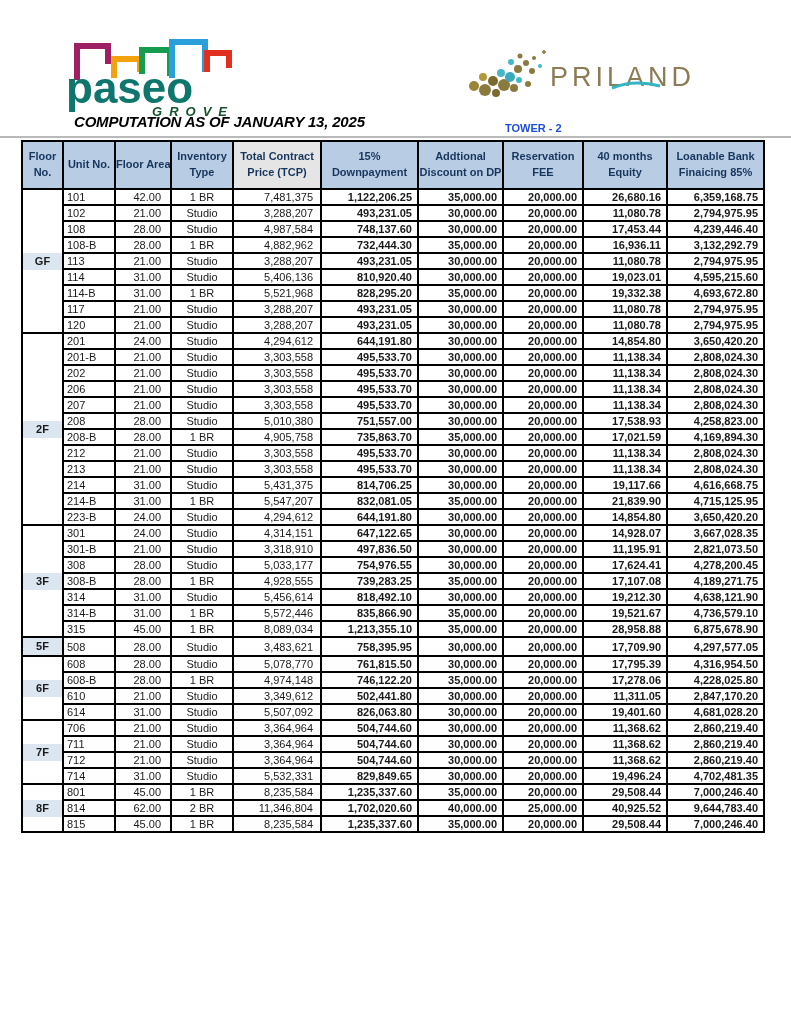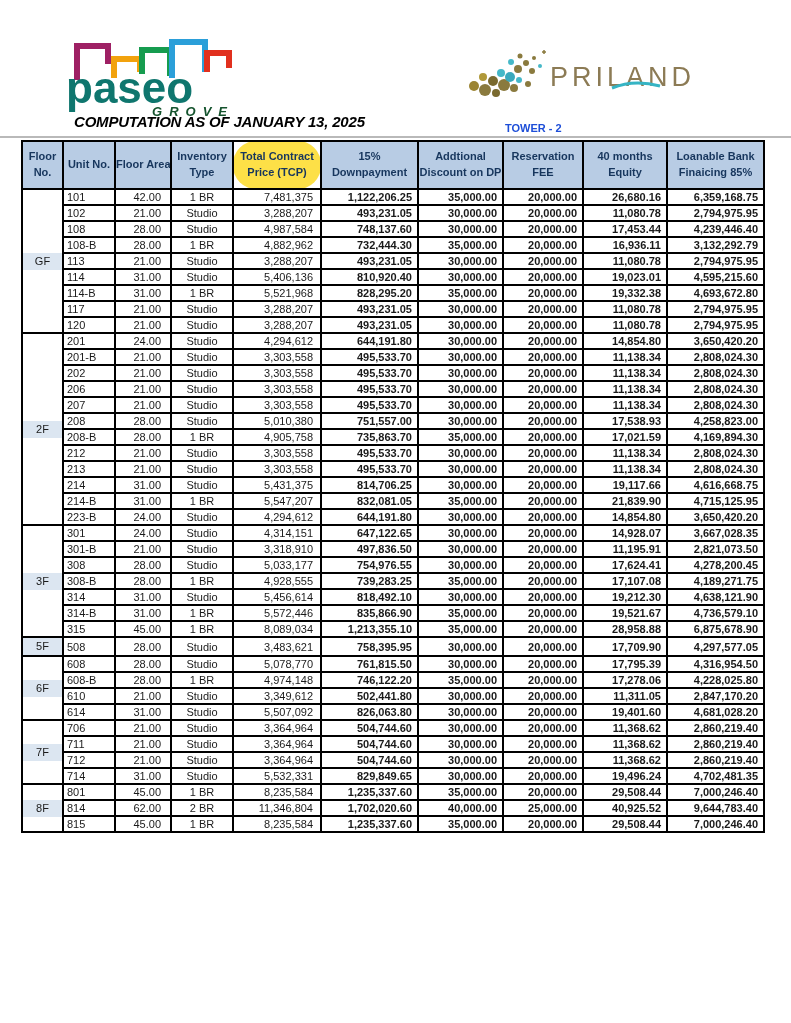--- a/index.html
+++ b/index.html
@@ -17,25 +17,25 @@
   .computation-title { position: absolute; left: 74px; top: 113px; font-size: 15px; font-weight: bold; color: #000; letter-spacing: -0.2px; font-style: italic; }
   .tower-label { position: absolute; left: 505px; top: 122px; font-size: 11px; font-weight: bold; color: #1d4ed8; }
 
   .gray-rule { position: absolute; left: 0; top: 136px; width: 791px; height: 2px; background: #b9b9b9; }
 
   
   table.price-table { position: absolute; left: 21px; top: 140px; border-collapse: collapse; table-layout: fixed; width: 742px; }
   .price-table th, .price-table td { border: 2px solid #000; overflow: hidden; white-space: nowrap; }
 
   .price-table thead th { height: 48px; background: #b8cce4; color: #17365d; font-size: 11px; font-weight: bold; text-align: center; vertical-align: middle; line-height: 1.45; }
-  .price-table thead th.th-gold { background: #fde047; border-radius: 23px; }
+  .price-table thead th.th-gold { background: #e5e5e5; }
 
   .price-table tbody td { height: 16px; font-size: 11px; color: #1a1a1a; vertical-align: middle; }
 
-  .c-floor { text-align: center; font-weight: normal; color: #17365d; padding: 0; vertical-align: top; background: #ffffff; }
+  .c-floor { text-align: center; font-weight: bold; color: #17365d; padding: 0; vertical-align: top; background: #ffffff; }
   .floor-strip { background: #dce6f1; height: 17px; line-height: 17px; font-size: 11px; }
   .c-unit  { text-align: left;  padding-left: 3px; border-radius: 6px; }
   .c-area  { text-align: right; padding-right: 9px; }
   .c-type  { text-align: center; }
   .c-tcp   { text-align: right; padding-right: 7px; color: #2e2e2e; }
   .c-money { text-align: right; padding-right: 5px; font-weight: bold; font-size: 11.5px; color: #000; }
 </style>
 </head>
 <body>
 

